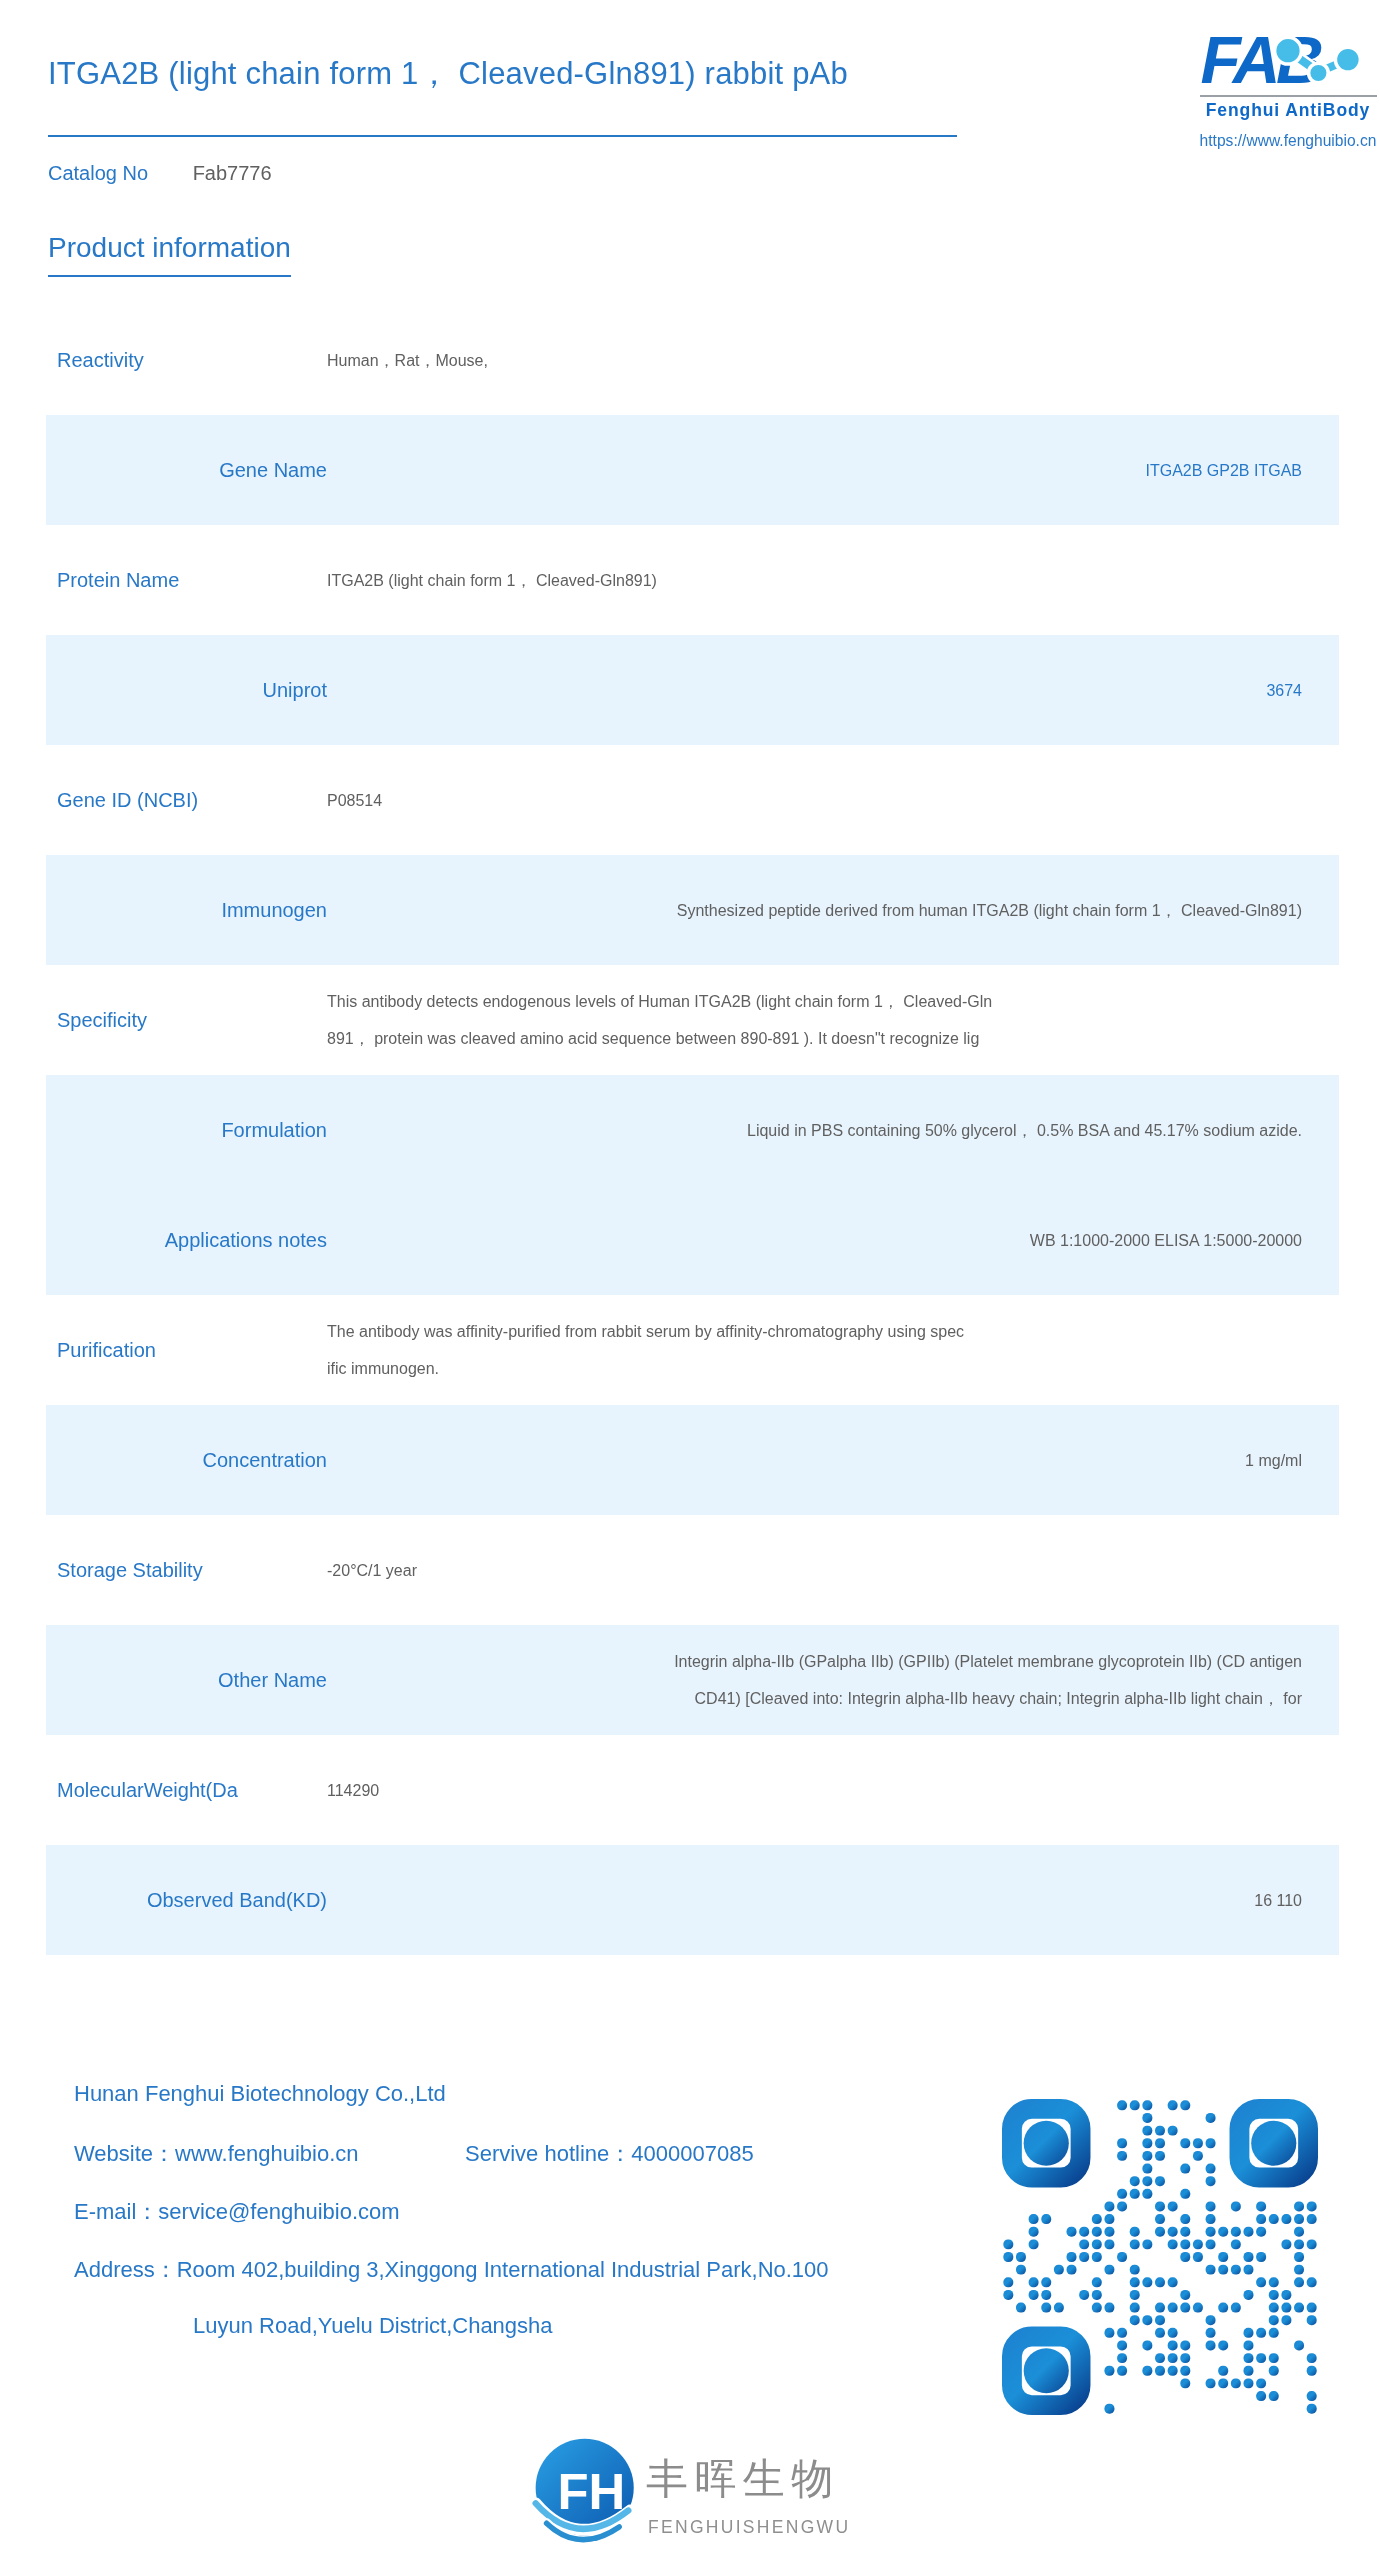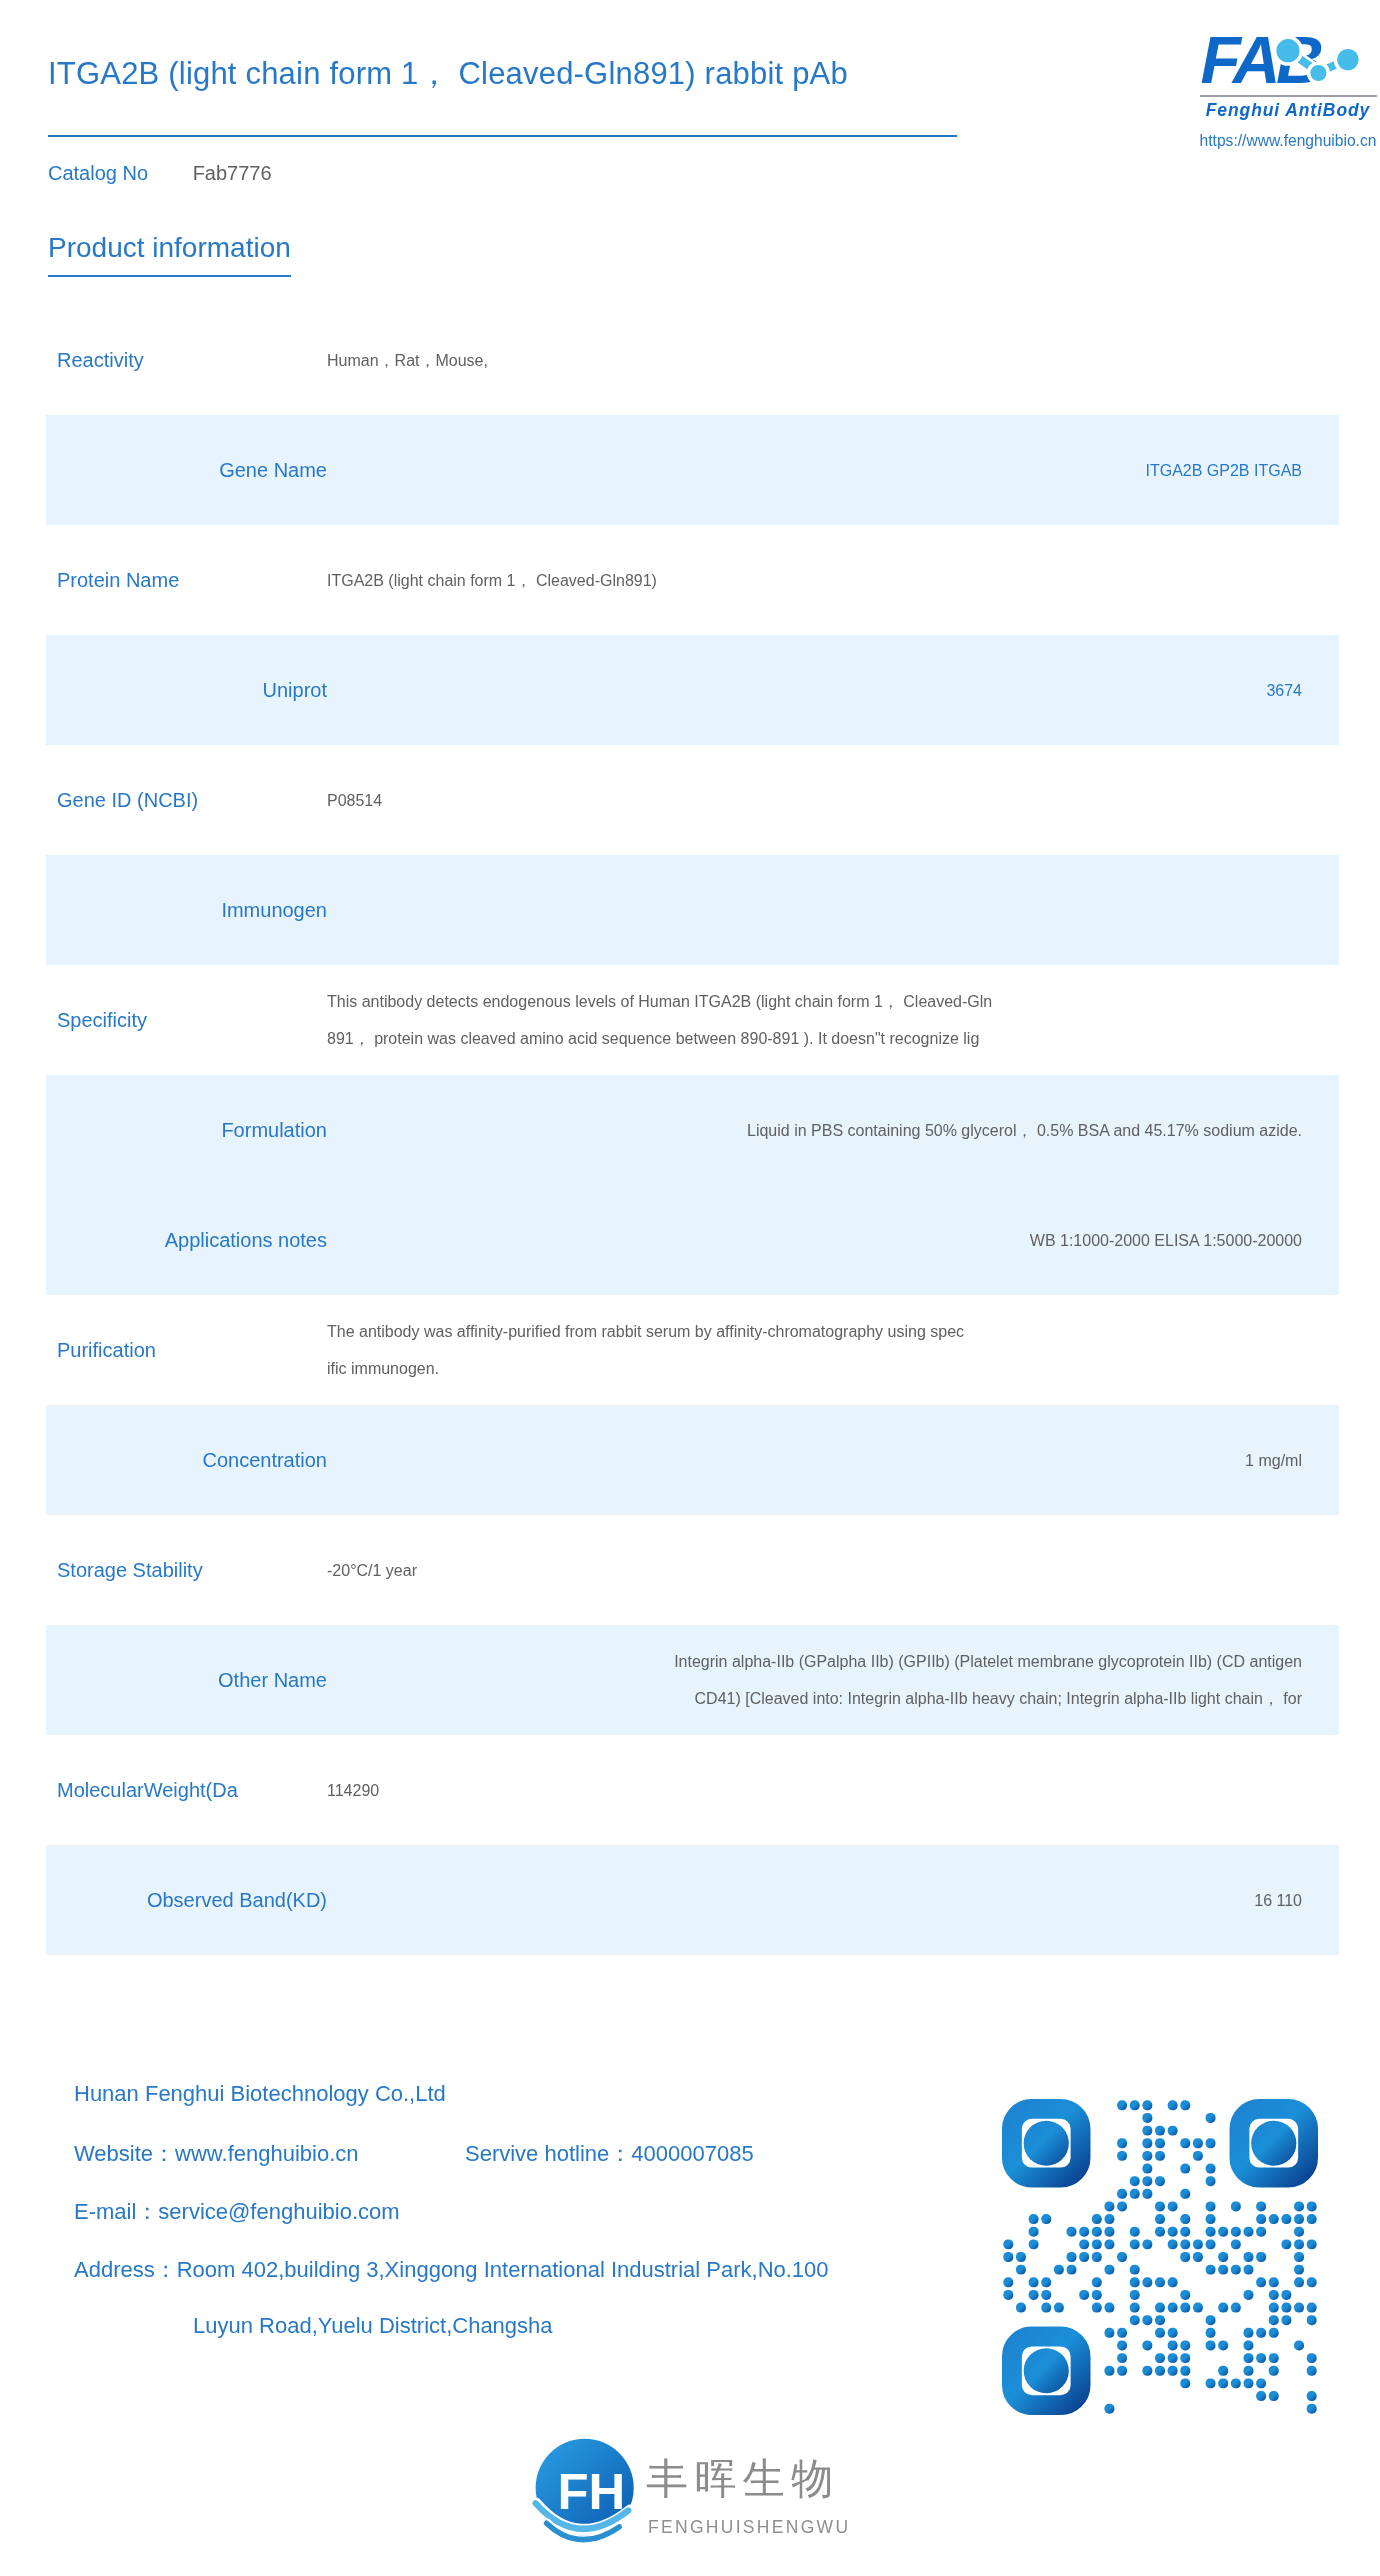--- a/index.html
+++ b/index.html
@@ -15,21 +15,21 @@
     font-family:"Liberation Sans",sans-serif;overflow:hidden;
   }
   
   .page-title{
     position:absolute;left:48px;top:53px;font-size:31px;font-weight:400;
     color:var(--blue);letter-spacing:0.2px;margin:0;
   }
   .title-underline{position:absolute;left:48px;top:135px;width:909px;height:1.8px;background:var(--blue);}
   .brand{position:absolute;left:1196px;top:31px;width:184px;text-align:center;}
   .brand-divider{width:177px;height:1.8px;background:#9aa0a6;margin:1.8px auto 3.7px auto;}
-  .brand-name{font-size:17.5px;font-weight:bold;font-style:italic;color:var(--logo-blue);letter-spacing:0.9px;}
+  .brand-name{font-size:17.5px;font-weight:bold;color:var(--logo-blue);letter-spacing:0.9px;}
   .brand-url{font-size:15.6px;color:var(--blue);margin-top:11px;text-decoration:none;display:block;}
   .catalog{position:absolute;left:48px;top:162px;font-size:20px;}
   .catalog .lab{color:var(--blue);}
   .catalog .val{color:var(--gray);margin-left:39px;}
   
   .section-title{
     position:absolute;left:48px;top:232px;margin:0;font-size:28px;font-weight:400;
     color:var(--blue);padding-bottom:11px;border-bottom:2.8px solid var(--blue);
   }
   .table{position:absolute;left:46px;top:305px;width:1293px;}
@@ -112,20 +112,21 @@
     <div class="value blue">3674</div>
   </div>
 
   <div class="row">
     <div class="label">Gene ID (NCBI)</div>
     <div class="value">P08514</div>
   </div>
 
   <div class="row bg-blue">
     <div class="label">Immunogen</div>
+    <div class="value">Synthesized peptide derived from human ITGA2B (light chain form 1， Cleaved-Gln891)</div>
   </div>
 
   <div class="row">
     <div class="label">Specificity</div>
     <div class="value">This antibody detects endogenous levels of Human ITGA2B (light chain form 1， Cleaved-Gln
 891， protein was cleaved amino acid sequence between 890-891 ). It doesn"t recognize lig</div>
   </div>
 
   <div class="row bg-blue">
     <div class="label">Formulation</div>

